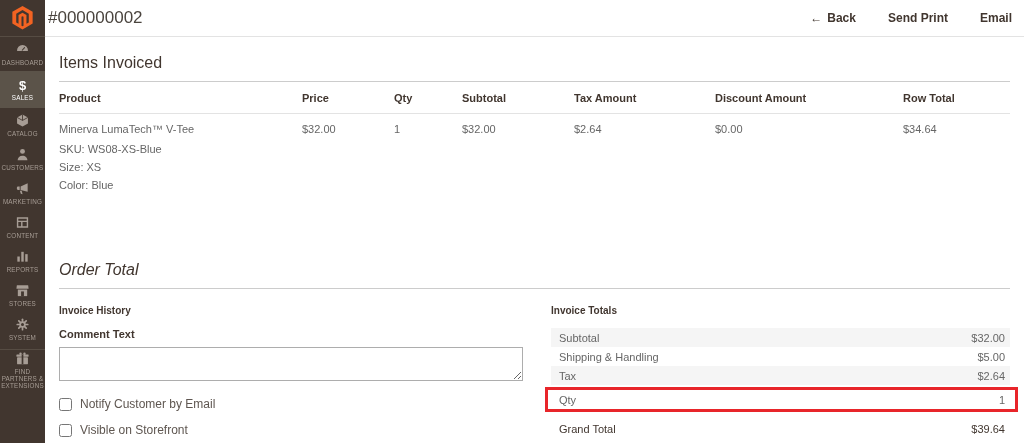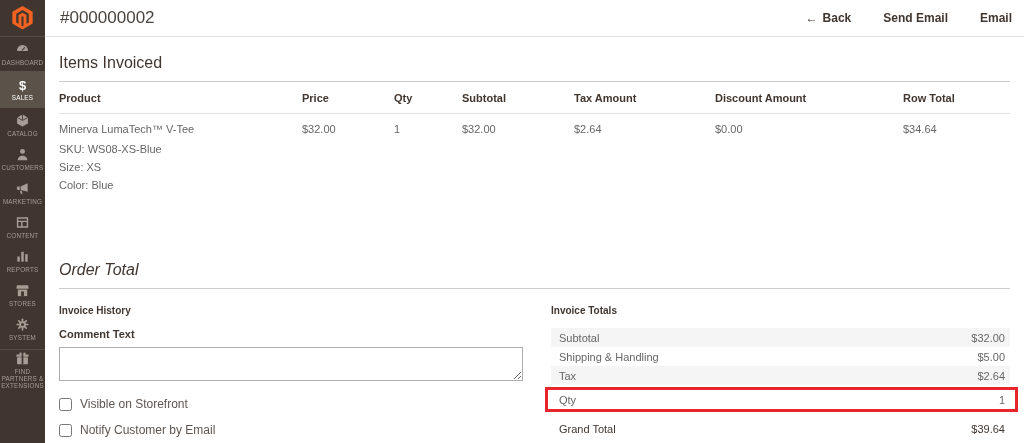--- a/index.html
+++ b/index.html
@@ -16,21 +16,21 @@
   .nav-item.active { background:#5b5349; color:#fff; height:37px; }
   .nav-item .nav-label { font-size:6.3px; letter-spacing:.2px; line-height:7px;
     width:44px; word-wrap:break-word; }
   .nav-item svg { display:block; }
   .nav-item .icon-dollar { font-size:13px; font-weight:bold; line-height:13px; }
   .nav-item.partners { border-top:1px solid #564c43; margin-top:3px; height:40px; }
 
   
   .header { margin-left:45px; height:37px; background:#fff;
     border-bottom:1px solid #e3e3e3; display:flex; align-items:center; }
-  .page-title { margin-left:15px; font-size:17px; color:#4a443e; }
+  .page-title { margin-left:3px; font-size:17px; color:#4a443e; }
   .header-actions { margin-left:auto; display:flex; align-items:center;
     gap:32px; margin-right:12px; }
   .header-btn { font-size:12px; font-weight:700; color:#41362f; cursor:pointer;
     display:flex; align-items:center; gap:5px; background:none; border:none;
     font-family:inherit; }
 
   
   .content { margin-left:45px; padding:0 14px; }
   .section-title { font-size:16px; font-weight:400; color:#41362f;
     margin-top:17px; padding-bottom:9px; border-bottom:1px solid #ccc; }
@@ -168,21 +168,21 @@
 </div>
 
 <div class="header">
   <div class="page-title">#000000002</div>
   <div class="header-actions">
     <button class="header-btn">
       <span>←</span>
       <span>Back</span>
     </button>
     <button class="header-btn">
-      <span>Send Email</span>
+      <span>Send Print</span>
     </button>
     <button class="header-btn">
       <span>Email</span>
     </button>
   </div>
 </div>
 
 <div class="content">
 
   <div class="section-title">Items Invoiced</div>
@@ -230,25 +230,25 @@
 
   <div class="order-cols">
 
     <div class="left-col">
       <div class="sub-title">Invoice History</div>
       <label class="field-label">Comment Text</label>
       <textarea class="comment" style=""></textarea>
 
       <label class="check-row">
         <input type="checkbox" style="">
-        <span>Visible on Storefront</span>
+        <span>Notify Customer by Email</span>
       </label>
       <label class="check-row">
         <input type="checkbox" style="">
-        <span>Notify Customer by Email</span>
+        <span>Visible on Storefront</span>
       </label>
 
       <button class="submit-btn">Submit Comment</button>
     </div>
 
     <div class="right-col">
       <div class="sub-title">Invoice Totals</div>
 
       <div class="totals-row shaded">
         <span>Subtotal</span>

